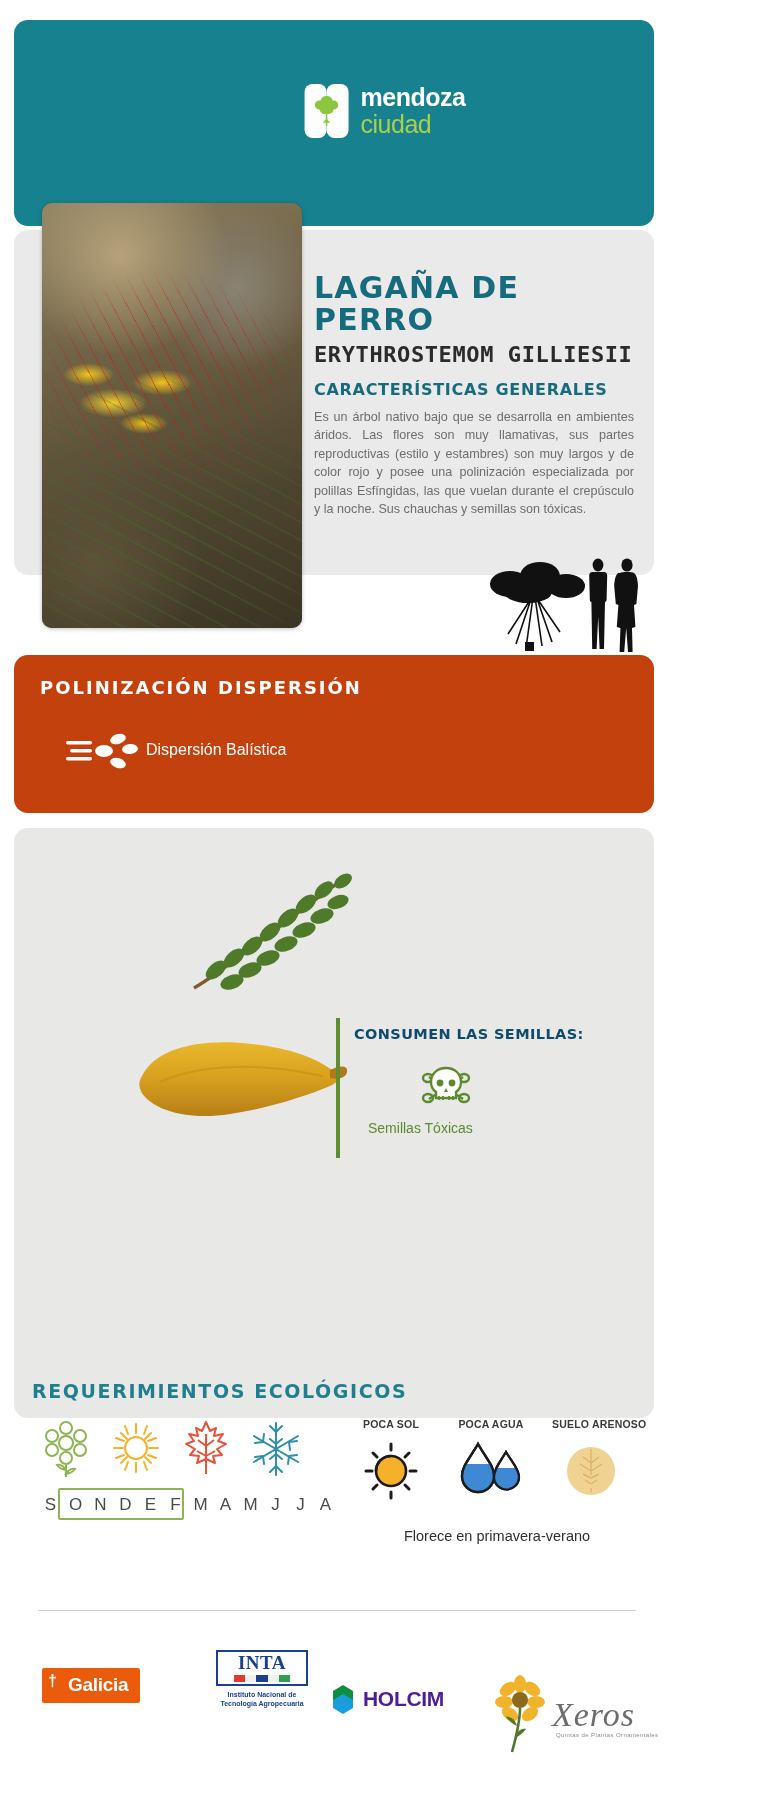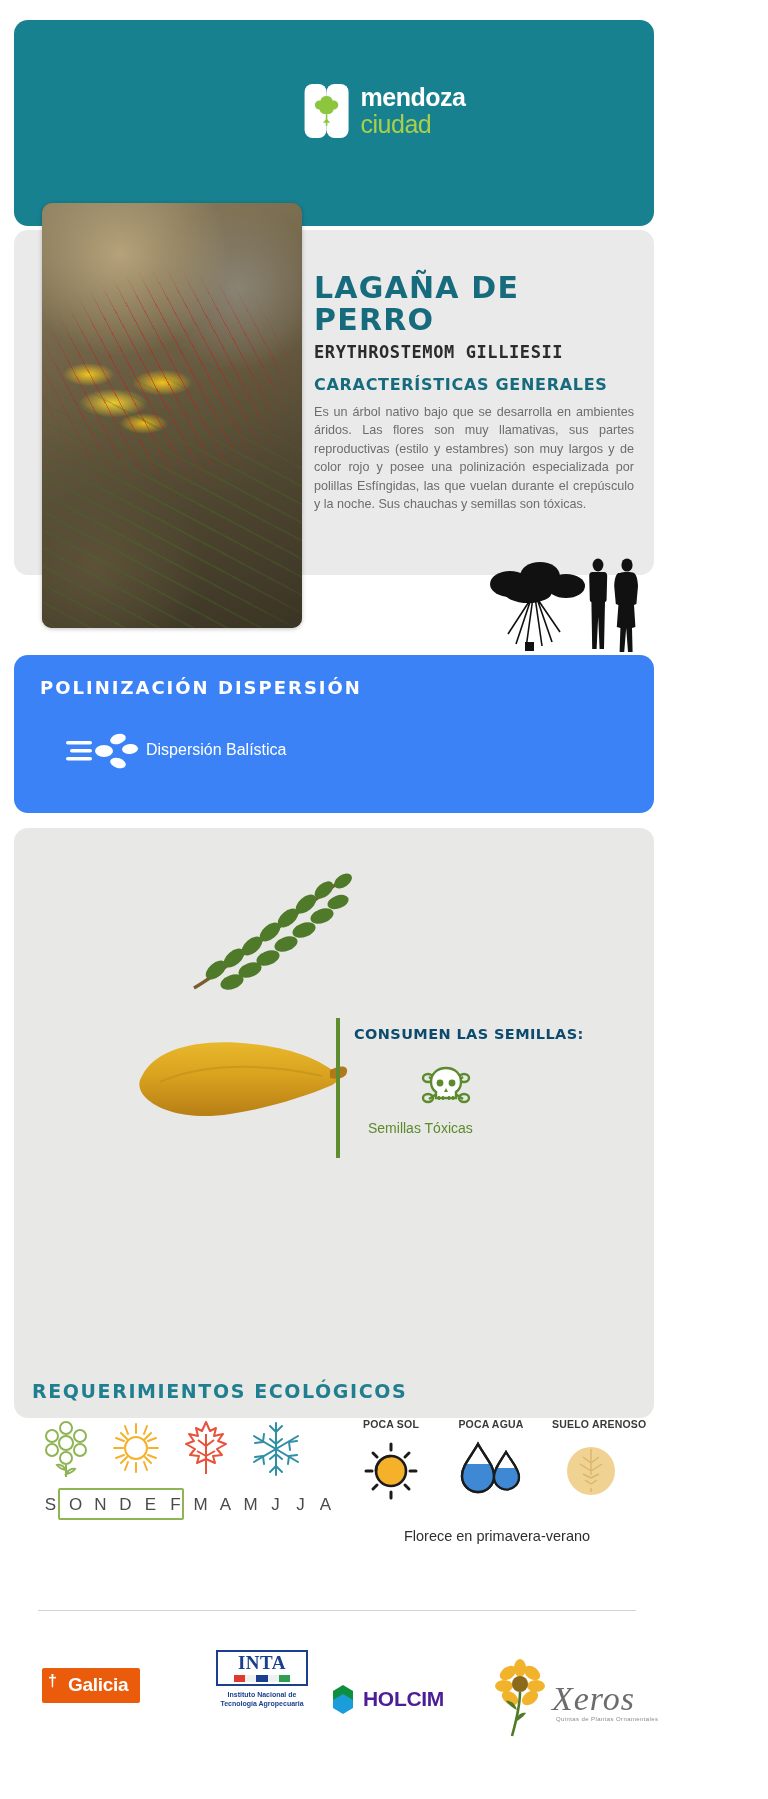--- a/index.html
+++ b/index.html
@@ -76,42 +76,42 @@
   }
 
   .txt-col { position: absolute; left: 314px; top: 272px; width: 320px; }
   .h-title {
     font-family: "DejaVu Sans", sans-serif;
     font-weight: 700; font-size: 30px; letter-spacing: 1.2px;
     color: #166b7d; line-height: 1.05;
   }
   .h-sci {
     font-family: "DejaVu Sans Mono", monospace;
-    font-weight: 700; font-size: 17px; letter-spacing: 0.6px;
+    font-weight: 700; font-size: 22px; letter-spacing: 0.6px;
     color: #2b2b2b; margin-top: 7px;
   }
   .h-sub {
     font-family: "DejaVu Sans", sans-serif;
     font-weight: 700; font-size: 16px; letter-spacing: 0.7px;
     color: #166b7d; margin-top: 13px;
   }
   .body-p {
     font-size: 12.6px; line-height: 1.46; color: #6d6d6d;
     margin-top: 9px; text-align: justify;
     font-family: "Liberation Sans", sans-serif;
   }
 
   
   .silho { position: absolute; left: 468px; top: 556px; width: 178px; height: 96px; }
 
   
   .green-band {
     position: absolute; left: 14px; top: 655px;
     width: 640px; height: 158px;
-    background: #3b82f6; border-radius: 14px;
+    background: #c2410c; border-radius: 14px;
   }
   .gb-title {
     position:absolute; left: 26px; top: 22px;
     font-family: "DejaVu Sans", sans-serif;
     font-weight: 700; font-size: 18px; letter-spacing: 2px; color:#ffffff;
   }
   .gb-row { position:absolute; left: 24px; top: 72px; right:20px; display:flex; align-items:center; }
   .gb-item { display:flex; align-items:center; gap: 6px; }
   .gb-label { font-size: 16px; color:#ffffff; font-family:"Liberation Sans",sans-serif; }
   .gb-gap { width: 26px; }
@@ -190,21 +190,21 @@
   .inta-word {
     font-family:"Liberation Serif", serif; font-weight:700; font-size:19px;
     color:#1a3f8f; letter-spacing:0.5px; line-height:1.05;
   }
   .inta-bars { display:flex; height:7px; margin-top:2px; }
   .inta-bars i { flex:1; display:block; }
   .inta-cap { font-size:7px; color:#1a3f8f; font-weight:700; line-height:1.25; margin-top:5px; }
   .logo-holcim { position:absolute; left: 300px; top: 38px; display:flex; align-items:center; gap:7px; }
   .holcim-word { font-size:21px; font-weight:700; color:#4c1d95; letter-spacing:-0.3px;
     font-family:"Liberation Sans",sans-serif; }
-  .logo-xeros { position:absolute; left: 460px; top: 12px; width: 170px; height: 84px; text-decoration: underline; }
+  .logo-xeros { position:absolute; left: 460px; top: 28px; width: 170px; height: 84px; text-decoration: underline; }
   .xeros-word {
     position:absolute; left: 62px; top: 22px;
     font-family:"Liberation Serif", serif; font-style: italic;
     font-size: 34px; color:#6c6c6c; letter-spacing: 1px;
   }
   .xeros-sub {
     position:absolute; left: 66px; top: 58px;
     font-size: 6px; color:#8a8a8a; letter-spacing: 0.4px;
     font-family:"Liberation Sans",sans-serif;
   }

